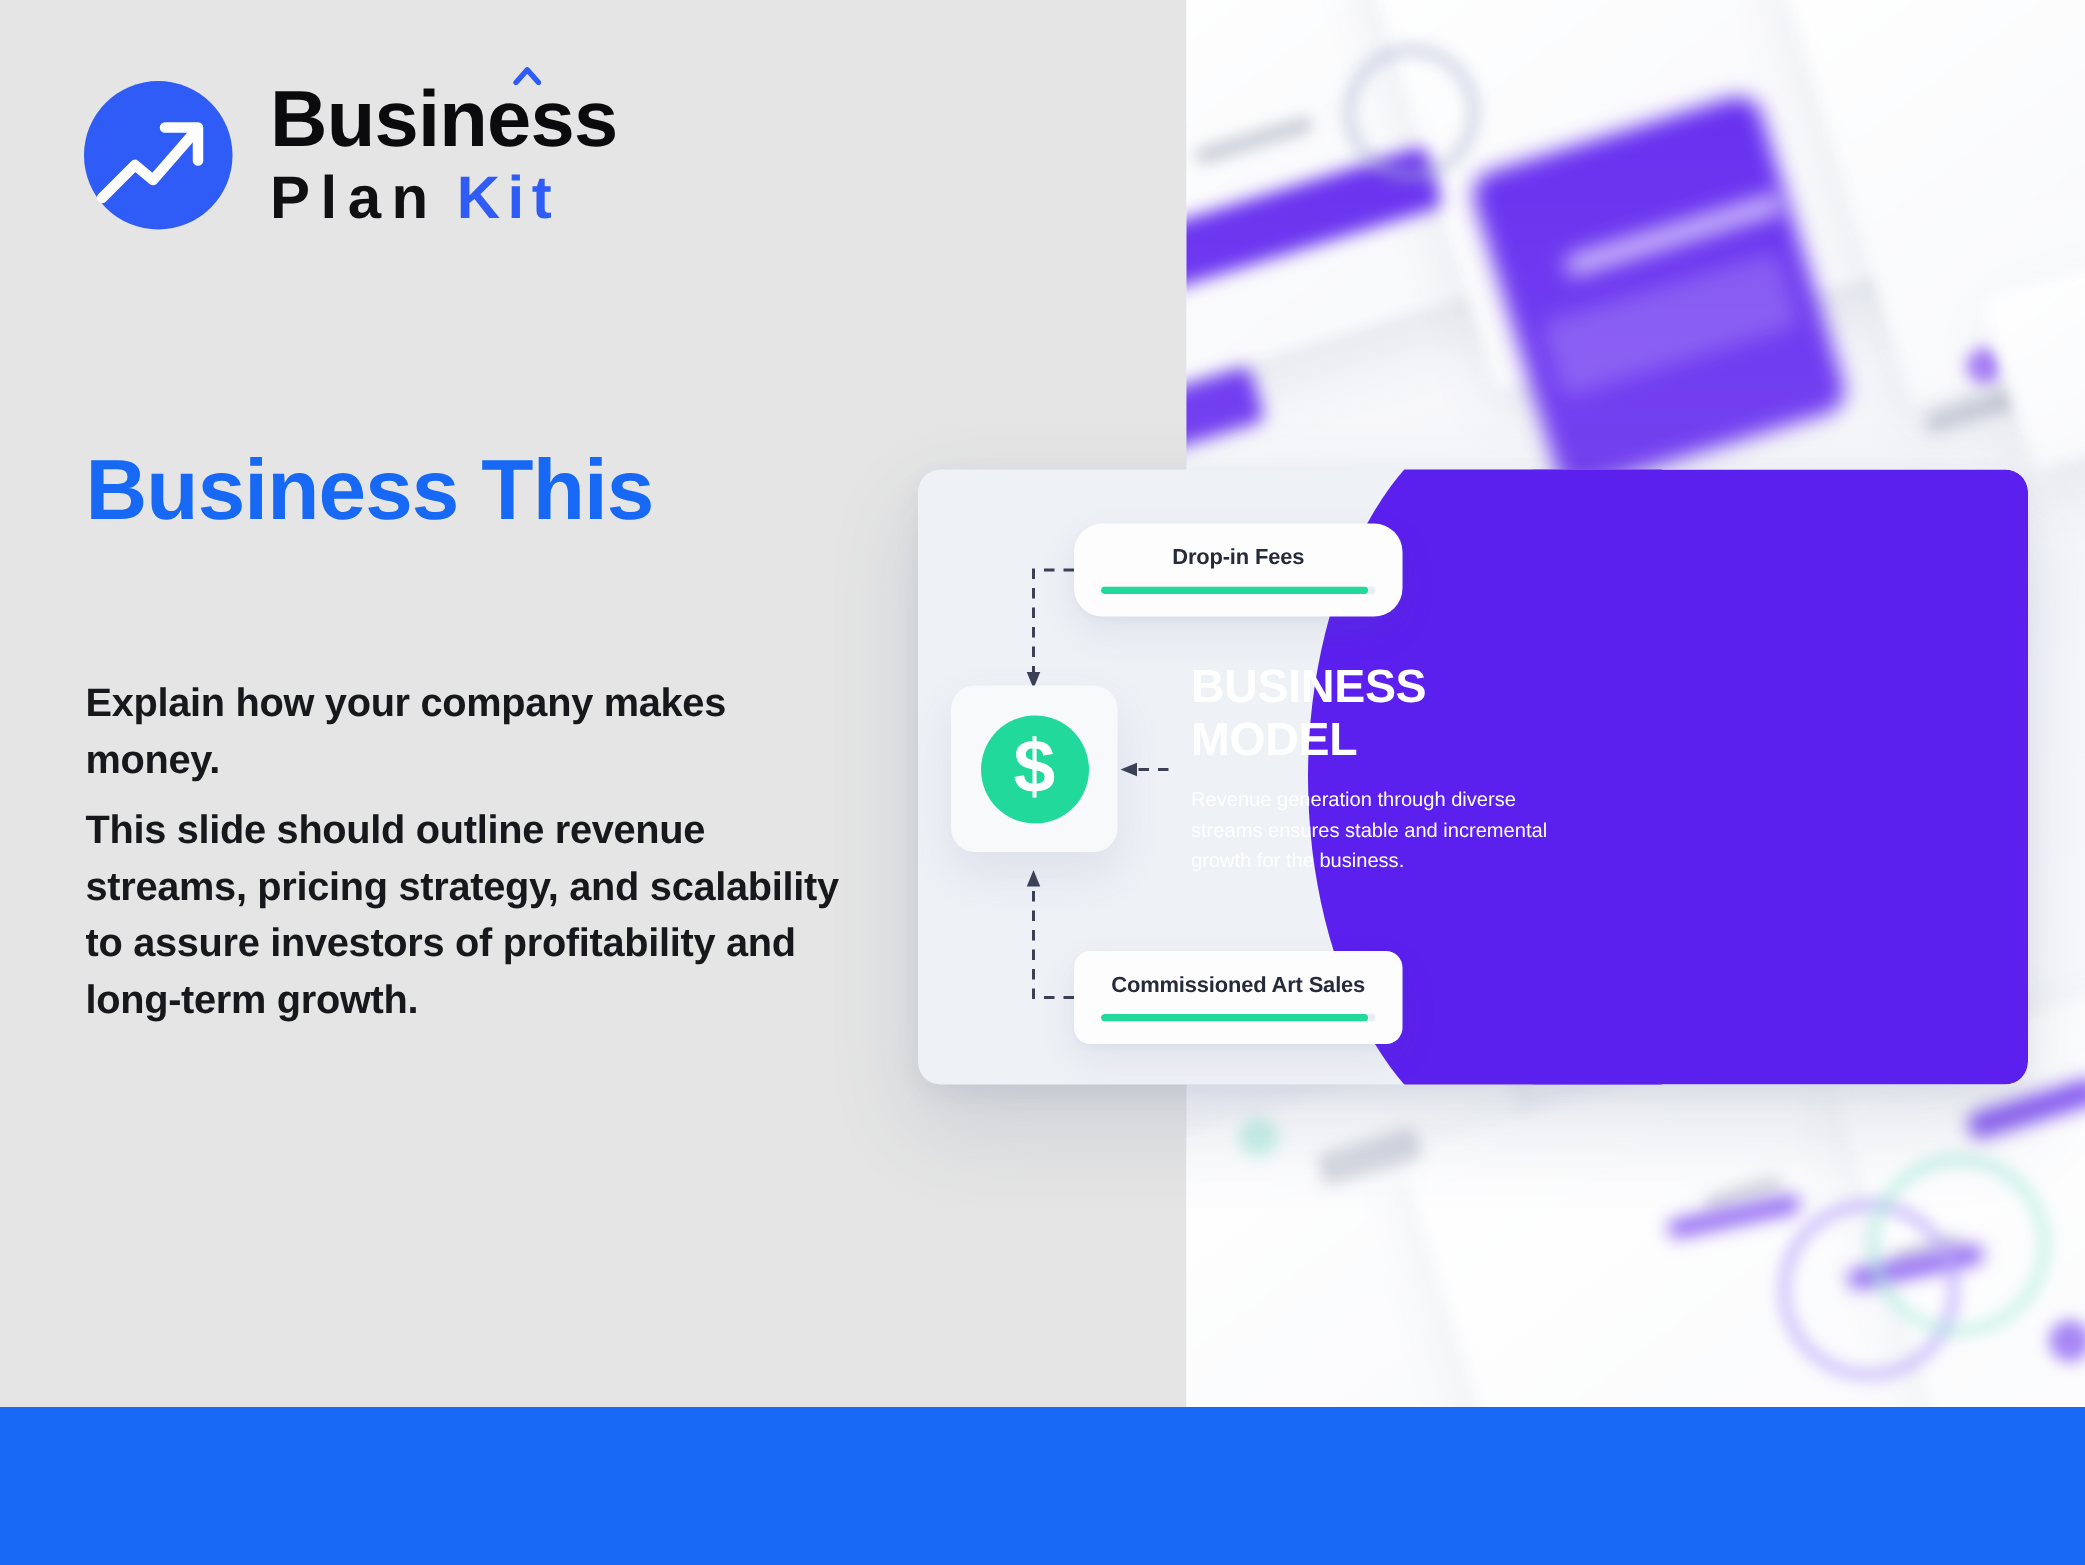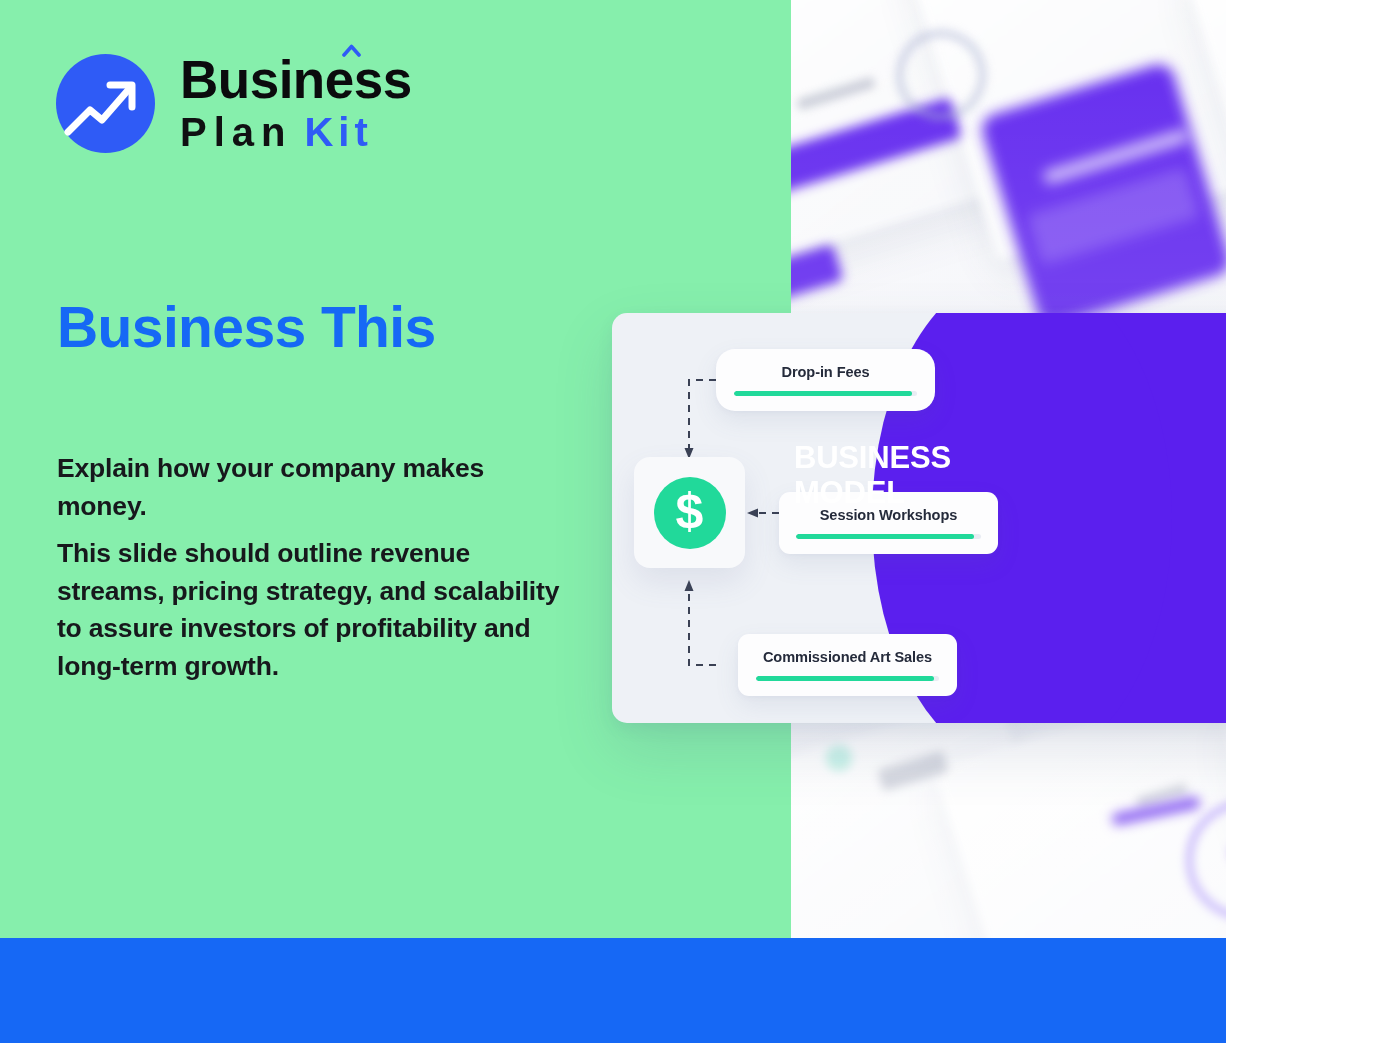--- a/index.html
+++ b/index.html
@@ -7,23 +7,23 @@
   html, body {
     width: 1390px;
     height: 1043px;
     background: #ffffff;
     font-family: "Liberation Sans", sans-serif;
     overflow: hidden;
   }
 
   #stage {
     position: relative;
-    width: 1226px;
+    width: 1390px;
     height: 1043px;
-    background: #86efac;
+    background: #e5e5e5;
     overflow: hidden;
   }
 
   
   .bg-panel {
     position: absolute;
     left: 791px;
     top: 0;
     width: 599px;
     height: 938px;
@@ -229,21 +229,21 @@
   .stream-fill {
     position: absolute; left: 0; top: 0; bottom: 0;
     background: #21D99A;
     border-radius: 3px;
   }
 
   .stream-a { left: 104px; top: 36px;  width: 219px; height: 62px; border-radius: 19px; }
   .stream-a .stream-track { width: 183px; }
   .stream-b { left: 167px; top: 179px; width: 219px; height: 62px; }
   .stream-b .stream-track { width: 185px; }
-  .stream-c { left: 104px; top: 321px; width: 219px; height: 62px; margin-left: 22px; }
+  .stream-c { left: 104px; top: 321px; width: 219px; height: 62px; }
   .stream-c .stream-track { width: 183px; }
 
   
   .money-node {
     position: absolute;
     left: 22px; top: 144px;
     width: 111px; height: 111px;
     background: #f8f9fb;
     border-radius: 16px;
     box-shadow: 0 14px 30px rgba(95,110,155,0.12);
@@ -348,39 +348,34 @@
       <path d="M167 200 L146 200" fill="none" stroke="#3a4154" stroke-width="2" stroke-dasharray="7 6" stroke-linecap="butt"></path>
       <path d="M135 200 L146 195.5 L146 204.5 Z" fill="#3a4154"></path>
     </svg>
 
     <div class="purple-blob"></div>
     <div class="blob-content">
       <div class="blob-title">
         <div>BUSINESS</div>
         <div>MODEL</div>
       </div>
+      <div class="blob-sub">Revenue generation through diverse streams ensures stable and incremental growth for the business.</div>
     </div>
 
     <div class="money-node">
       <div class="money-circle">$</div>
     </div>
 
     <div class="stream stream-a">
       <div class="stream-label">Drop-in Fees</div>
       <div class="stream-track">
         <div class="stream-fill" style="width:97%;"></div>
       </div>
     </div>
 
-    <div class="stream stream-b">
-      <div class="stream-label">Session Workshops</div>
-      <div class="stream-track">
-        <div class="stream-fill" style="width:96%;"></div>
-      </div>
-    </div>
 
     <div class="stream stream-c">
       <div class="stream-label">Commissioned Art Sales</div>
       <div class="stream-track">
         <div class="stream-fill" style="width:97%;"></div>
       </div>
     </div>
 
   </div>
 

